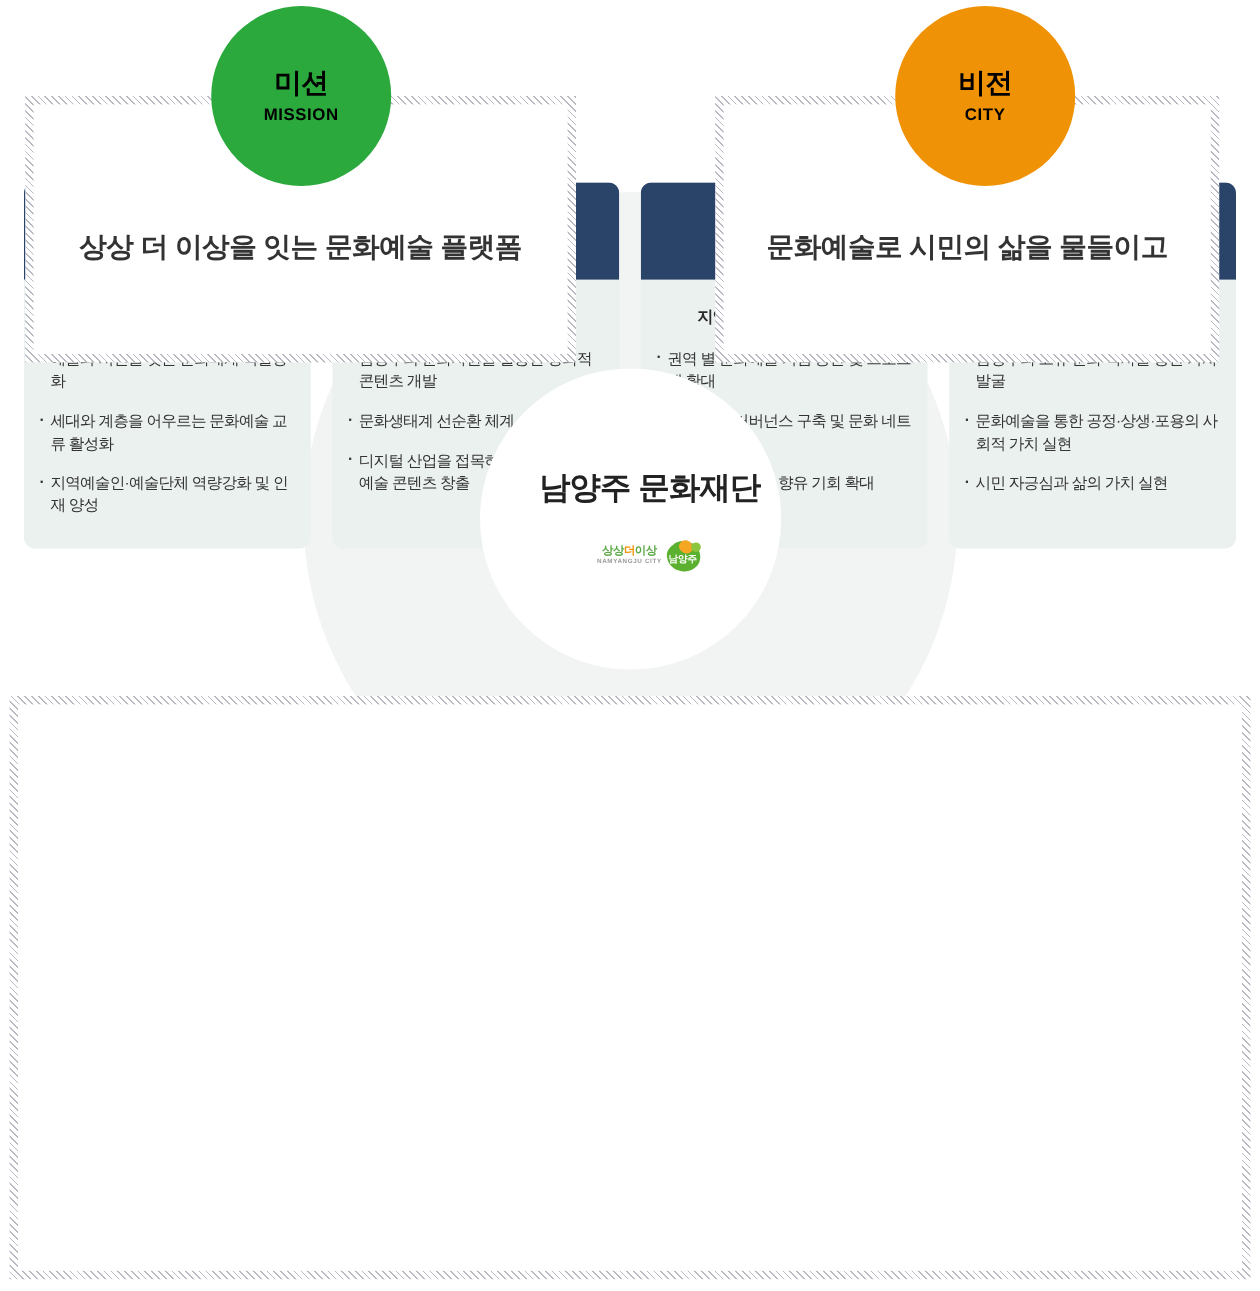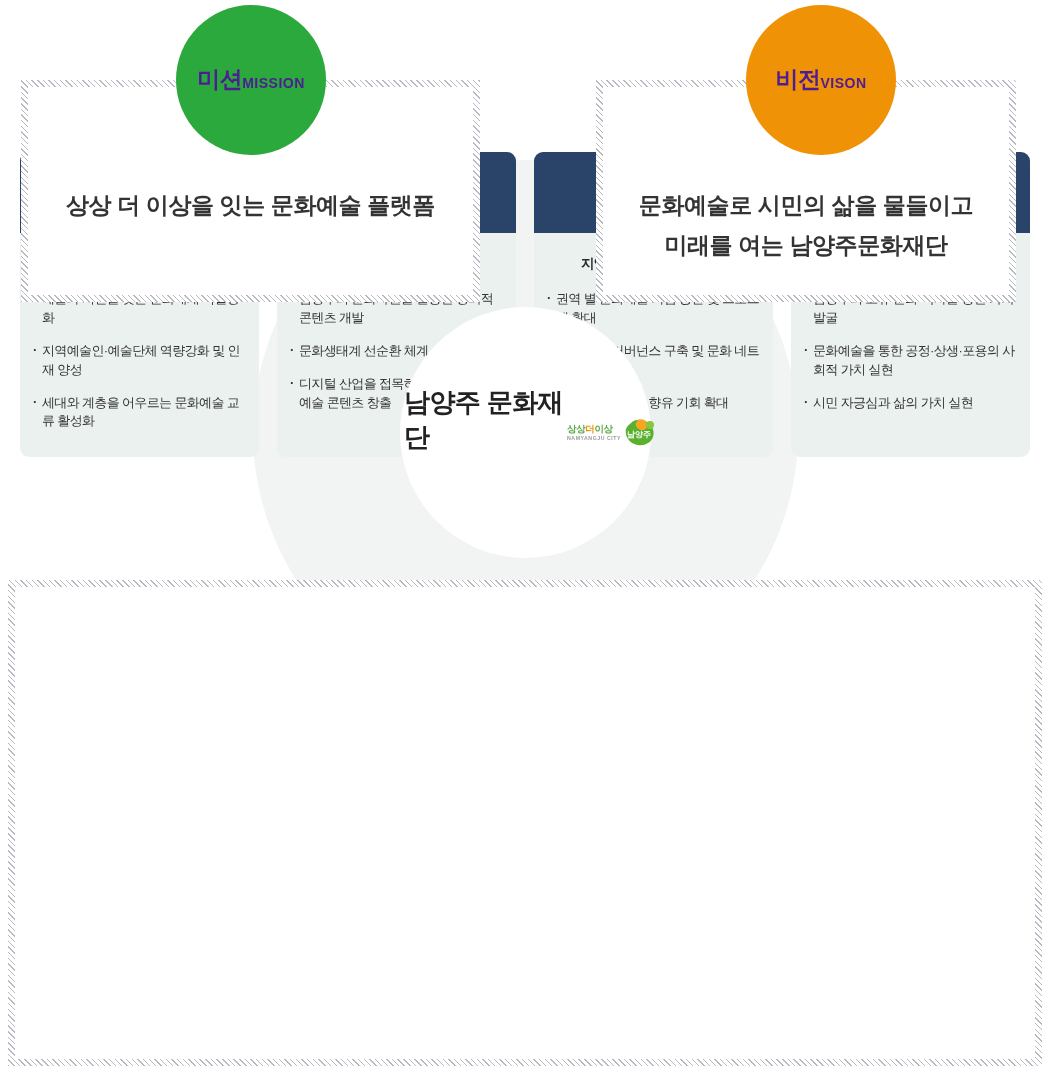--- a/index.html
+++ b/index.html
@@ -75,68 +75,70 @@
     letter-spacing: -0.4px;
   }
 
   
   .badge {
     position: absolute;
     width: 150px;
     height: 150px;
     border-radius: 50%;
     display: flex;
+    flex-direction: column;
     align-items: center;
     justify-content: center;
-    color: #4c1d95;
+    color: #000000;
     z-index: 5;
   }
   #badge-mission { left: 176px; top: 5px;  background: #2BA93D; }
   #badge-vision  { left: 746px; top: 5px;  background: #F09205; }
   .badge-ko {
     font-size: 23px;
     font-weight: bold;
     letter-spacing: -0.5px;
     line-height: 1.1;
   }
   .badge-en {
     font-size: 14px;
     font-weight: bold;
     letter-spacing: 0.5px;
     margin-top: 5px;
   }
 
   
   #center-brand {
     position: absolute;
-    left: 404px;
+    left: 416px;
     top: 307px;
     width: 251px;
     height: 251px;
     z-index: 6;
     display: flex;
+    flex-direction: column;
     align-items: center;
     justify-content: center;
   }
   #center-title {
     font-size: 26px;
     font-weight: bold;
     letter-spacing: -0.6px;
     color: #222222;
     margin-bottom: 26px;
   }
   #ci-logo {
     display: flex;
     align-items: center;
     gap: 4px;
   }
   #ci-wordmark {
     display: flex;
     flex-direction: column;
-    align-items: flex-start;
+    align-items: center;
     line-height: 1;
   }
   #ci-slogan {
     font-size: 9.5px;
     font-weight: bold;
     color: #5aa845;
     letter-spacing: -0.4px;
     white-space: nowrap;
   }
   #ci-slogan .mid { color: #f09205; }
@@ -235,32 +237,31 @@
     <div class="panel-text">
       <div>상상 더 이상을 잇는 문화예술 플랫폼</div>
     </div>
   </div>
 </div>
 
 <div class="hatch-box" id="vision-panel">
   <div class="inner">
     <div class="panel-text">
       <div>문화예술로 시민의 삶을 물들이고</div>
-      <div>미래를 여는 남양주문화재단</div>
     </div>
   </div>
 </div>
 
 <div class="badge" id="badge-mission">
   <div class="badge-ko">미션</div>
   <div class="badge-en">MISSION</div>
 </div>
 <div class="badge" id="badge-vision">
   <div class="badge-ko">비전</div>
-  <div class="badge-en">VISON</div>
+  <div class="badge-en">CITY</div>
 </div>
 
 <div id="center-brand">
   <div id="center-title">남양주 문화재단</div>
   <div id="ci-logo">
     <div id="ci-wordmark">
       <div id="ci-slogan"><span>상상</span><span class="mid">더</span><span>이상</span></div>
       <div id="ci-en">NAMYANGJU CITY</div>
     </div>
     <svg width="30" height="27" viewBox="0 0 30 27">
@@ -280,22 +281,22 @@
 
   <div class="card">
     <div class="card-head">
       <div class="card-head-title">사람을 잇다</div>
       <div class="card-head-sub">교류 · 공감</div>
     </div>
     <div class="card-body">
       <div class="card-lead">함께 성장하는 시민문화 확산</div>
       <ul class="card-list">
         <li>예술과 시민을 잇는 문화매개 역할강화</li>
+        <li>세대와 계층을 어우르는 문화예술 교류 활성화</li>
         <li>지역예술인·예술단체 역량강화 및 인재 양성</li>
-        <li>세대와 계층을 어우르는 문화예술 교류 활성화</li>
       </ul>
     </div>
   </div>
 
   <div class="card">
     <div class="card-head">
       <div class="card-head-title">문화를 잇다</div>
       <div class="card-head-sub">문화생태계</div>
     </div>
     <div class="card-body">

